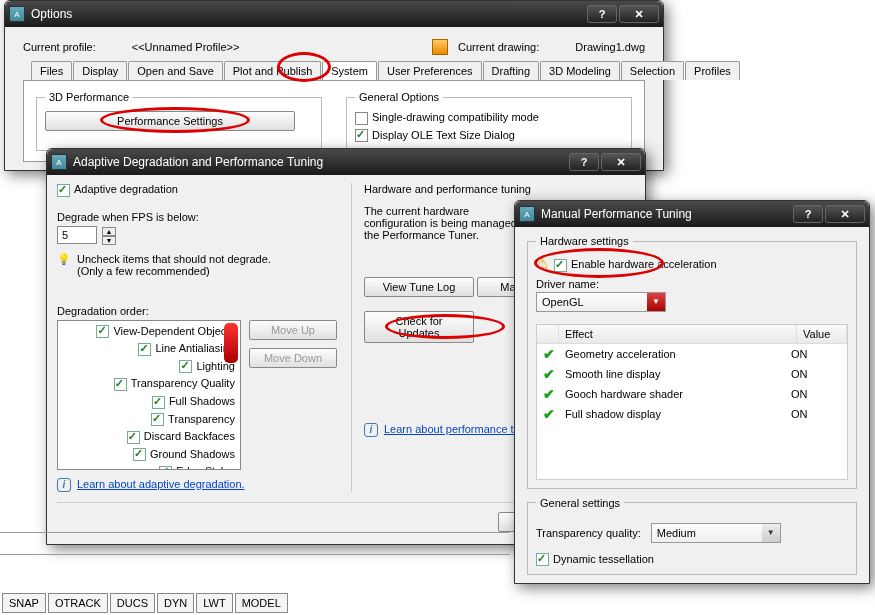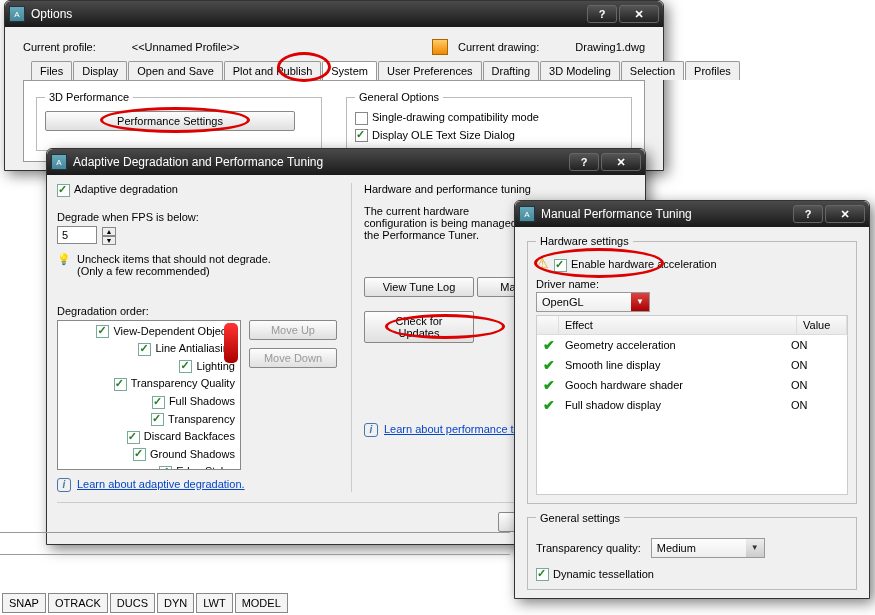--- a/index.html
+++ b/index.html
@@ -41,21 +41,21 @@
     .spinner span{width:14px;height:9px;border:1px solid #888;background:#eee;font-size:7px;text-align:center;line-height:7px;cursor:pointer;}
     a.learn { color: #0645c8; text-decoration: underline; cursor:pointer;}
     .bulb { width:16px;height:20px;display:inline-block;vertical-align:top;margin-right:4px;}
     .bulb::before{content:"💡";}
     .info-i{display:inline-block;width:14px;height:14px;border:1px solid #47a;border-radius:3px;color:#47a;text-align:center;line-height:12px;font-style:italic;font-weight:bold;margin-right:6px;font-size:10px;}
     
     
     #win-manual { left: 514px; top: 200px; width: 356px; }
     .warn-tri{display:inline-block;width:16px;height:14px;margin-right:2px;}
     .warn-tri::before{content:"⚠";color:#e6a800;font-size:14px;}
-    .dropdown{display:flex;align-items:center;border:1px solid #999;background:linear-gradient(#fdfdfd,#eee);width:114px;height:20px;}
+    .dropdown{display:flex;align-items:center;border:1px solid #999;background:linear-gradient(#fdfdfd,#eee);width:130px;height:20px;}
     .dropdown .val{flex:1;padding:0 5px;}
     .dropdown .arrow{width:18px;height:18px;background:linear-gradient(#d44,#a00);color:#fff;display:flex;align-items:center;justify-content:center;font-size:8px;}
     .dropdown.plain .arrow{background:linear-gradient(#eee,#ccc);color:#333;}
     .effecttab{border:1px solid #ccc;background:#fff;}
     .effecttab .hdr{display:flex;background:linear-gradient(#fafafa,#eaeaea);border-bottom:1px solid #ddd;}
     .effecttab .hdr div{padding:3px 6px;border-right:1px solid #ddd;}
     .erow{display:flex;align-items:center;padding:2px 6px;}
     .erow .ck{color:#1a9e1a;font-weight:bold;font-size:14px;width:22px;}
     .erow .name{flex:1;}
     .circle{position:absolute;border:3px solid #d00;border-radius:50%;pointer-events:none;}
@@ -198,21 +198,21 @@
   </div>
   <div class="win-body">
     <fieldset>
       <legend>Hardware settings</legend>
       <div><span class="warn-tri"></span><span class="checkbox checked"></span><span>Enable hardware acceleration</span></div>
       <div style="margin-top:6px">Driver name:</div>
       <div class="dropdown" style="margin-top:2px">
         <div class="val">OpenGL</div>
         <div class="arrow">▼</div>
       </div>
-      <div class="effecttab" style="margin-top:3px;height:180px">
+      <div class="effecttab" style="margin-top:12px;height:156px">
         <div class="hdr">
           <div style="width:22px"></div>
           <div style="flex:1">Effect</div>
           <div style="width:50px">Value</div>
         </div>
         <div class="erow">
             <div class="ck">✔</div>
             <div class="name">Geometry acceleration</div>
             <div style="width:50px">ON</div>
           </div>

